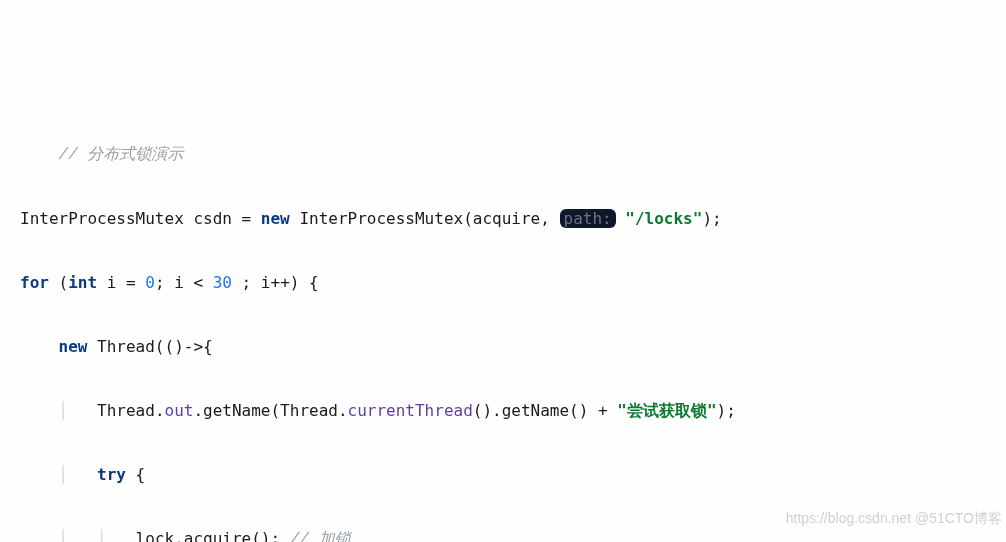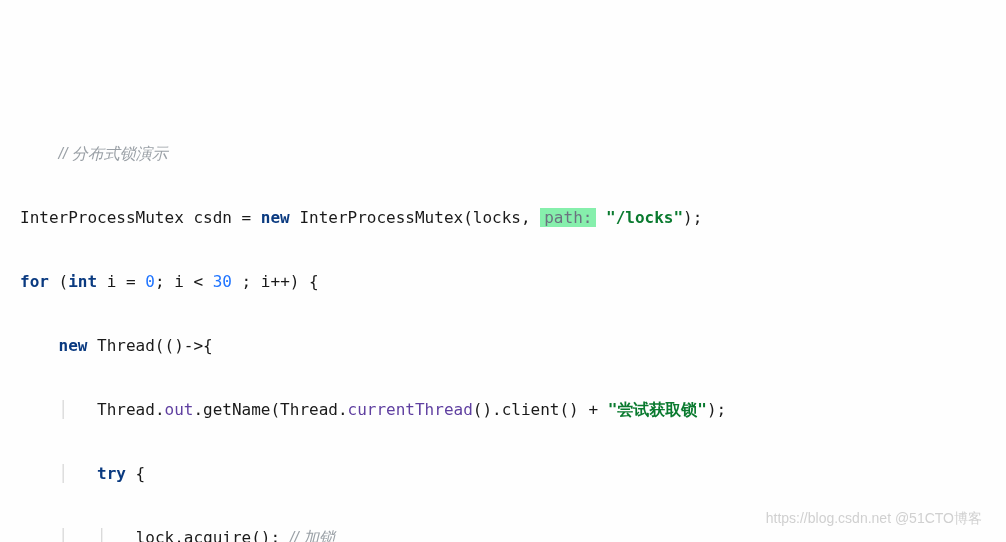--- a/index.html
+++ b/index.html
@@ -6,43 +6,43 @@
     margin: 0;
     padding: 10px 20px;
     font-family: "Microsoft YaHei", "SimSun", Consolas, monospace;
     font-size: 16px;
     background: #fefefe;
     color: #1a1a1a;
     line-height: 2.0;
     white-space: pre;
   }
   .code-line { display: block; }
-  .cm { color: #9AA0A6; font-style: italic; font-family: Liberation Sans, sans-serif; }
+  .cm { color: #9AA0A6; font-style: italic; font-family: Liberation Mono, monospace; }
   .kw { color: #0a3a80; font-weight: bold; text-align: right; }
   .ty { color: #1a1a1a; }
   .id { color: #1a1a1a; }
   .fn { color: #1a1a1a; }
   .st-i { color: #5f3fa0; }
   .num { color: #1f74ff; }
   .str { color: #0a7a2f; font-weight: bold; }
   .punc { color: #1a1a1a; }
-  .hint { background: #86efac; color: #6b7280; padding: 0 4px; border-radius: 0; }
-  .watermark { position: fixed; right: 24px; bottom: 10px; color: #d0d0d0; font-size: 14px; font-family: sans-serif; pointer-events: none; }
+  .hint { background: #0f172a; color: #6b7280; padding: 0 4px; border-radius: 6px; }
+  .watermark { position: fixed; right: 4px; bottom: 10px; color: #d0d0d0; font-size: 14px; font-family: sans-serif; pointer-events: none; }
   .guide { color: #d8d8d8; }
 </style>
 </head>
 <body>
 
 
 
 <span class="code-line">    <span class="cm">// 分布式锁演示</span></span>
-<span class="code-line"><span class="ty">InterProcessMutex</span> <span class="id">csdn</span><span class="punc"> = </span><span class="kw">new</span> <span class="fn">InterProcessMutex</span>(<span class="id">locks</span>, <span class="hint"><span>path:</span></span> <span class="str">"/locks"</span>);</span>
+<span class="code-line"><span class="ty">InterProcessMutex</span> <span class="id">csdn</span><span class="punc"> = </span><span class="kw">new</span> <span class="fn">InterProcessMutex</span>(<span class="id">acquire</span>, <span class="hint"><span>path:</span></span> <span class="str">"/locks"</span>);</span>
 <span class="code-line"><span class="kw">for</span> (<span class="kw">int</span> <span class="id">i</span><span> = </span><span class="num">0</span><span>; i &lt; </span><span class="num">30</span><span> ; i++) {</span></span>
 <span class="code-line">    <span class="kw">new</span><span> Thread(()-&gt;{</span></span>
-<span class="code-line">    <span class="guide">│</span>   <span>Thread.</span><span class="st-i">out</span><span>.getName(Thread.</span><span class="st-i">currentThread</span><span>().client() + </span><span class="str">"尝试获取锁"</span><span>);</span></span>
+<span class="code-line">    <span class="guide">│</span>   <span>Thread.</span><span class="st-i">out</span><span>.getName(Thread.</span><span class="st-i">currentThread</span><span>().getName() + </span><span class="str">"尝试获取锁"</span><span>);</span></span>
 <span class="code-line">    <span class="guide">│</span>   <span class="kw">try</span><span> {</span></span>
 <span class="code-line">    <span class="guide">│</span>   <span class="guide">│</span>   <span>lock.acquire(); </span><span class="cm">// 加锁</span></span>
 
 
 
 
 
 
 
 

